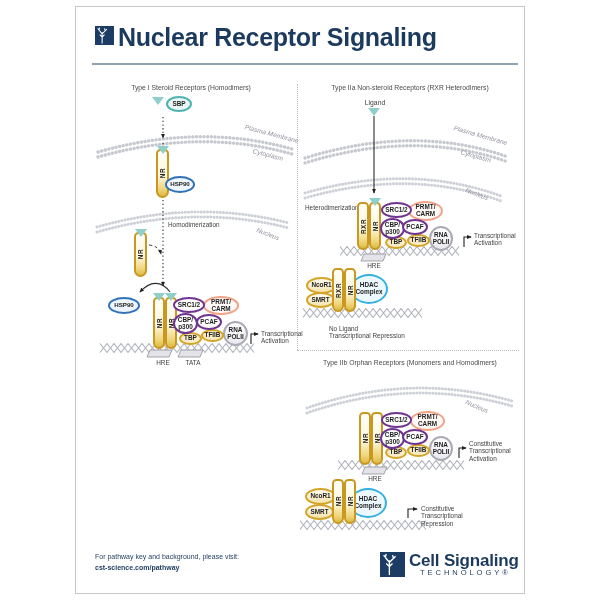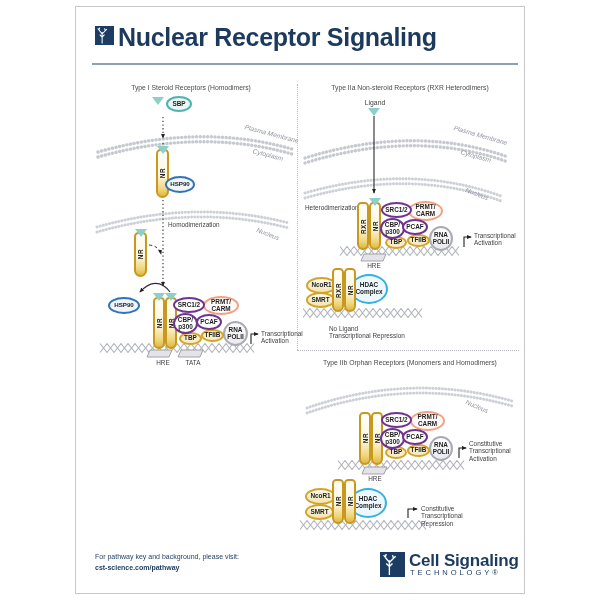--- a/index.html
+++ b/index.html
@@ -271,13 +271,13 @@
 Repression</div>
 
 <div class="foot" style="left:95px;top:553px;z-index:3">For pathway key and background, please visit:</div>
 <div class="foot" style="left:95px;top:564px;font-weight:bold;z-index:3">cst-science.com/pathway</div>
 <div class="logosq" style="left:380px;top:552px;width:25px;height:25px;z-index:3">
   <svg width="25" height="25" viewBox="0 0 24 24">
       <path d="M9 22 V8 M9 10 L5 5 M9 10 L13 6 M9 14 L6 11 M9 14 L12 11 M5 5 L3.5 3 M5 5 L6 2 M13 6 L15 4 M13 6 L12 3" stroke="#fff" fill="none" stroke-width="1.3"></path>
     </svg>
 </div>
 <div class="brand" style="left:409px;top:551px;z-index:3">Cell Signaling</div>
-<div class="brandsub" style="left:410px;top:568px;z-index:3">TECHNOLOGY®</div>
+<div class="brandsub" style="left:420px;top:568px;z-index:3">TECHNOLOGY®</div>
 
 </body></html>

